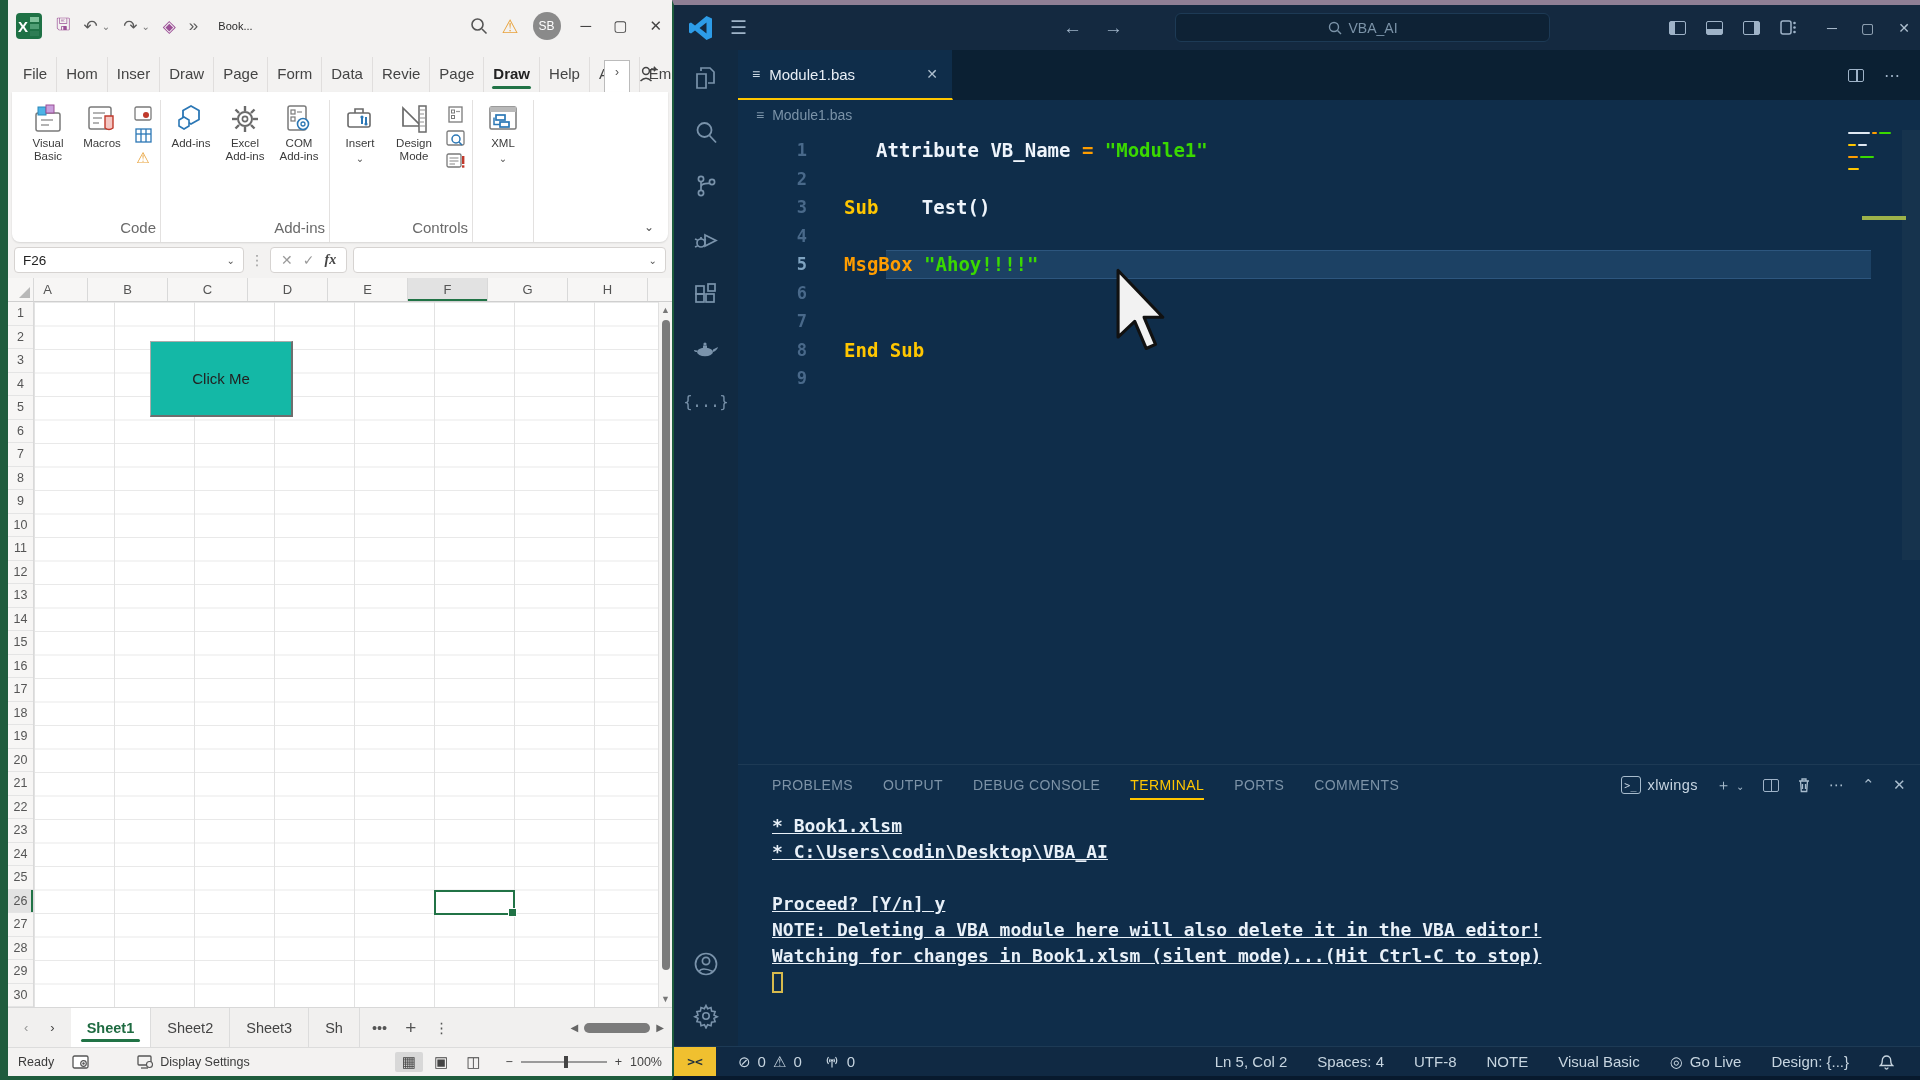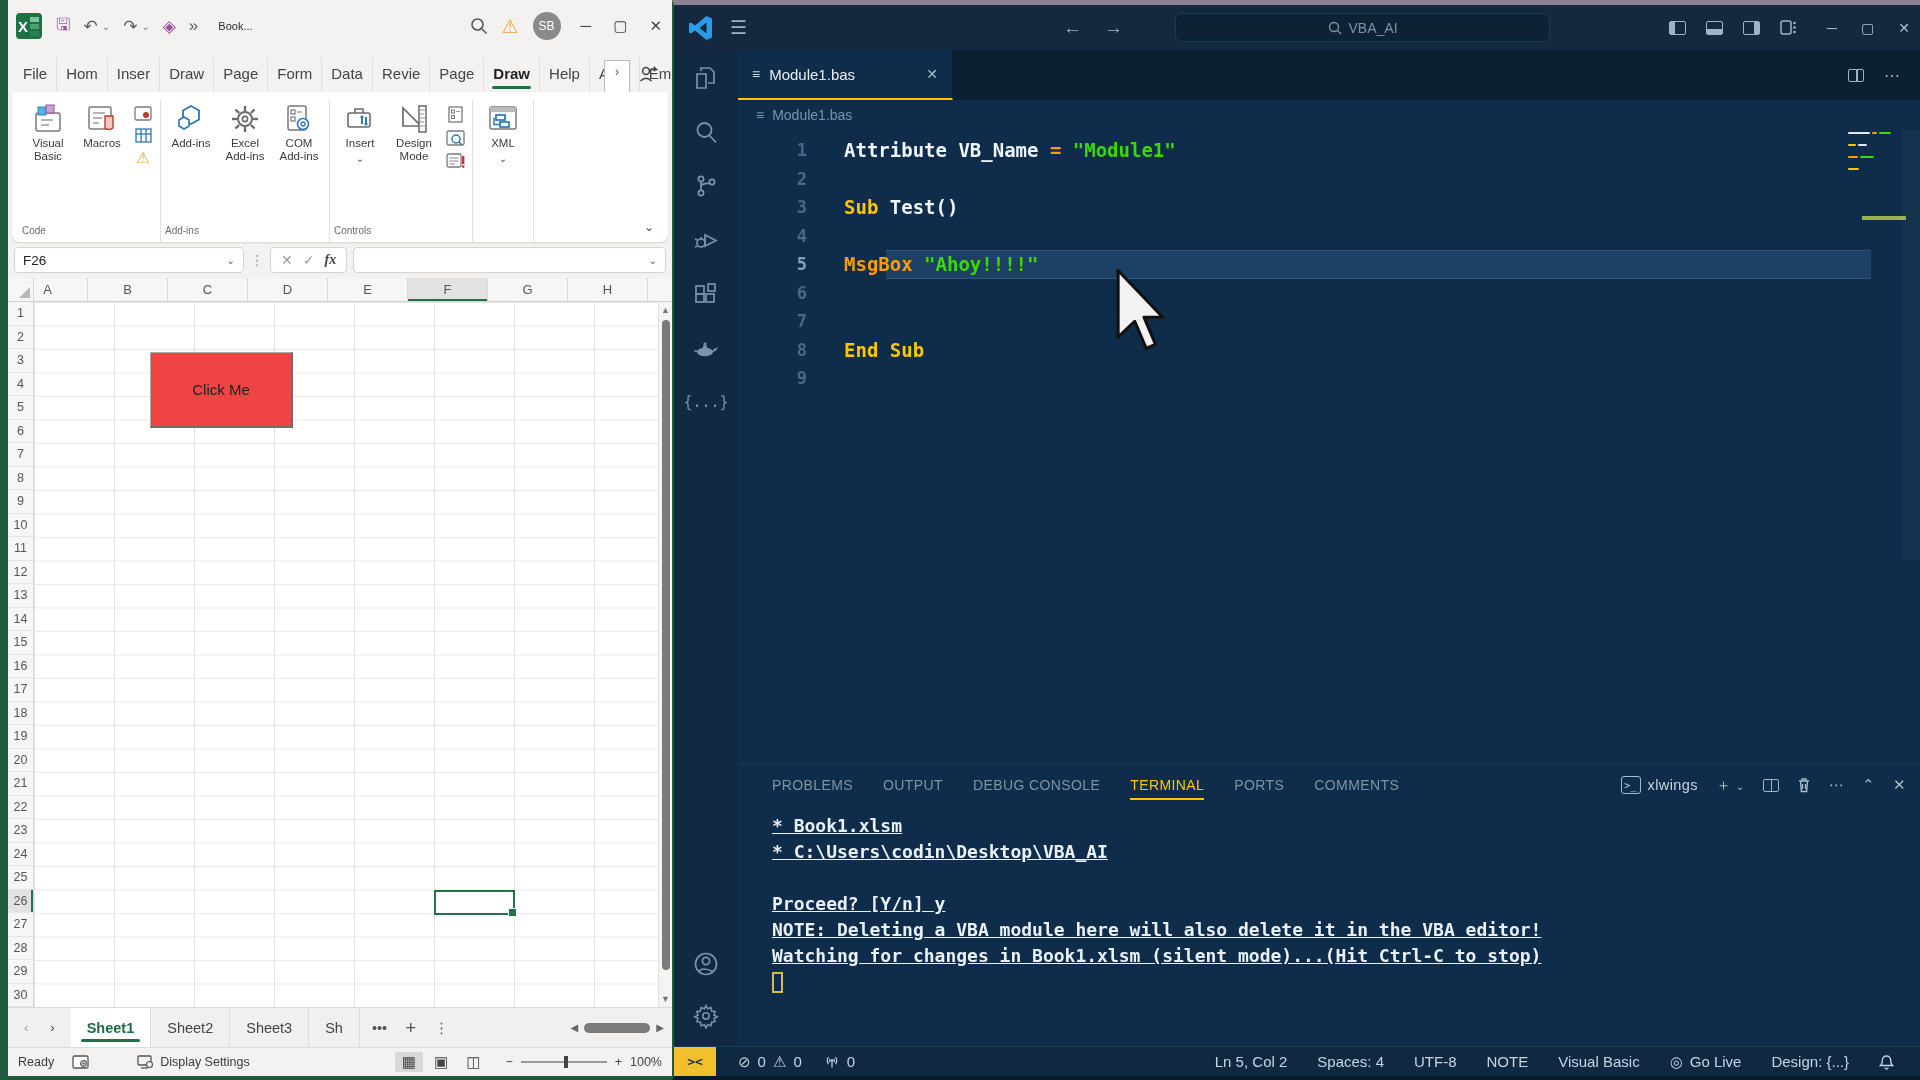--- a/index.html
+++ b/index.html
@@ -23,21 +23,21 @@
   .rtab { padding:8px 9px 10px; border-right:1px solid #e0dedd; white-space:nowrap; position:relative; }
   .rtab.active { font-weight:bold; color:#222; }
   .rtab.active::after { content:""; position:absolute; left:8px; right:8px; bottom:3px; height:3px; background:#217346; border-radius:2px; }
   .tab-overflow { border:1px solid #bbb; background:#fff; padding:4px 10px 16px; font-size:12px; color:#555; margin-left:2px; }
   .share-ic { margin:0 4px 8px 8px; color:#444; }
 
   .xl-ribbon { height:150px; background:#fff; border-radius:0 0 8px 8px; margin:0 4px; box-shadow:0 1px 2px rgba(0,0,0,.12); display:flex; padding:8px 4px 0 6px; position:relative; }
   .rgroup { display:flex; flex-direction:column; padding:0 4px; border-right:1px solid #e3e1e0; position:relative; }
   .rgroup:last-child { border-right:none; }
   .rgroup-body { display:flex; flex:1; gap:2px; align-items:flex-start; }
-  .rgroup-label { text-align:left; font-size:10px; color:#6a6a6a; padding:3px 0 6px; }
+  .rgroup-label { text-align:right; font-size:15px; color:#6a6a6a; padding:3px 0 6px; }
   .bigbtn { width:52px; display:flex; flex-direction:column; align-items:center; gap:3px; padding-top:4px; font-size:11.5px; color:#3b3b3b; text-align:center; line-height:1.15; }
   .bigbtn svg { width:30px; height:30px; }
   .smallcol { display:flex; flex-direction:column; gap:7px; padding-top:6px; align-items:center; width:26px; }
   .smallcol .si { font-size:15px; line-height:1; }
   .chevron { font-size:10px; color:#555; }
   .ribbon-collapse { position:absolute; right:14px; bottom:8px; color:#555; font-size:12px; }
 
   .xl-formula { height:36px; display:flex; align-items:center; padding:4px 6px; gap:6px; background:#f3f2f1; }
   .namebox { width:230px; height:26px; background:#fff; border:1px solid #d6d3d1; border-radius:4px; display:flex; align-items:center; padding:0 8px; font-size:13.5px; color:#222; }
   .namebox .chevron { margin-left:auto; }
@@ -52,21 +52,21 @@
   .corner::after { content:""; position:absolute; right:3px; bottom:3px; border-left:11px solid transparent; border-bottom:11px solid #b8b8b8; }
   .colh { width:80px; display:flex; align-items:center; justify-content:center; border-right:1px solid #d9d9d9; }
   .colh.active { background:#e2e2e2; box-shadow:inset 0 -2px 0 #217346; }
   .grid-rows { position:absolute; top:24px; left:0; right:14px; bottom:0; display:flex; }
   .rowh-col { width:26px; display:flex; flex-direction:column; background:#f7f6f5; border-right:1px solid #d9d9d9; }
   .rowh { height:23.5px; flex:0 0 23.5px; display:flex; align-items:center; justify-content:center; font-size:12.5px; color:#555; border-bottom:1px solid #e4e4e4; }
   .rowh.active { background:#e2e2e2; box-shadow:inset -2px 0 0 #217346; }
   .cells { flex:1; background-color:#fff;
     background-image:linear-gradient(to right,#e2e2e2 1px,transparent 1px),linear-gradient(to bottom,#e9e9e9 1px,transparent 1px);
     background-size:80px 100%,100% 23.5px; }
-  .sheet-btn { position:absolute; left:142px; top:74px; width:143px; height:76px; background:#ef4444; border:1px solid #ababab; border-right:2px solid #6e6e6e; border-bottom:2px solid #6e6e6e; display:flex; align-items:center; justify-content:center; font-size:15px; color:#222; }
+  .sheet-btn { position:absolute; left:142px; top:63px; width:143px; height:76px; background:#14b8a6; border:1px solid #ababab; border-right:2px solid #6e6e6e; border-bottom:2px solid #6e6e6e; display:flex; align-items:center; justify-content:center; font-size:15px; color:#222; }
   .selcell { position:absolute; left:426px; top:611.5px; width:81px; height:25px; border:2px solid #217346; }
   .selcell::after { content:""; position:absolute; right:-4px; bottom:-4px; width:7px; height:7px; background:#217346; border:1px solid #fff; }
   .vscroll { position:absolute; top:24px; right:0; bottom:0; width:14px; background:#f5f4f3; border-left:1px solid #e0e0e0; display:flex; flex-direction:column; align-items:center; }
   .vscroll .arr { font-size:9px; color:#777; padding:3px 0; }
   .vthumb { width:8px; flex:0 0 650px; background:#7b7b7b; border-radius:4px; margin-top:2px; }
 
   .xl-sheettabs { height:40px; background:#f1f0ef; border-top:1px solid #d8d8d8; display:flex; align-items:stretch; font-size:14.5px; color:#444; }
   .snav { display:flex; align-items:center; gap:22px; padding:0 16px; color:#999; font-size:13px; }
   .stab { display:flex; align-items:center; padding:0 16px; border-right:1px solid #dcdcdc; position:relative; }
   .stab.active { background:#fff; font-weight:bold; color:#1e6b41; }
@@ -113,21 +113,21 @@
   .splitic { width:16px; height:13px; border:1.5px solid #9fb3c8; border-radius:2px; position:relative; }
   .splitic::after { content:""; position:absolute; left:50%; top:0; bottom:0; width:1.5px; background:#9fb3c8; }
   .breadcrumb { height:30px; display:flex; align-items:center; gap:8px; padding:0 18px; font-size:14px; color:#7b93a8; background:#0f2d4a; }
   .editor { flex:1; position:relative; font-family:"DejaVu Sans Mono",monospace; font-size:19px; font-weight:bold; overflow:hidden; padding-top:6px; }
   .code-line { display:flex; height:28.5px; align-items:center; position:relative; }
   .ln { width:106px; padding-right:37px; text-align:right; color:#49698a; font-size:17px; flex:0 0 106px; }
   .code-line.current .ln { color:#7fa3c0; }
   .ltx { white-space:pre; }
   .code-line.current::before { content:""; position:absolute; left:148px; width:985px; top:0; bottom:0; background:#1c4164; border-top:1px solid #2d567e; border-bottom:1px solid #2d567e; z-index:0; }
   .ltx,.ln { position:relative; z-index:1; }
-  .tok-plain { color:#eef4fb; }
+  .tok-plain { color:#eef4fb;margin-left:32px; }
   .tok-kw { color:#ffc600; }
   .tok-kw2 { color:#ff9d00; }
   .tok-op { color:#ff9d00; }
   .tok-str { color:#3ad900; }
   .minimap { position:absolute; top:0; right:18px; width:58px; }
   .mm-line { height:4px; margin:2px 8px 2px 4px; display:flex; gap:2px; }
   .mm-line i { display:block; height:2px; border-radius:1px; }
   .scrollcol { position:absolute; top:0; right:0; width:18px; height:430px; background:#16334d; }
   .overview-mark { position:absolute; top:86px; right:14px; width:44px; height:4px; background:#9db24a; }
   .cursor-arrow { position:absolute; left:378px; top:138px; z-index:5; }

